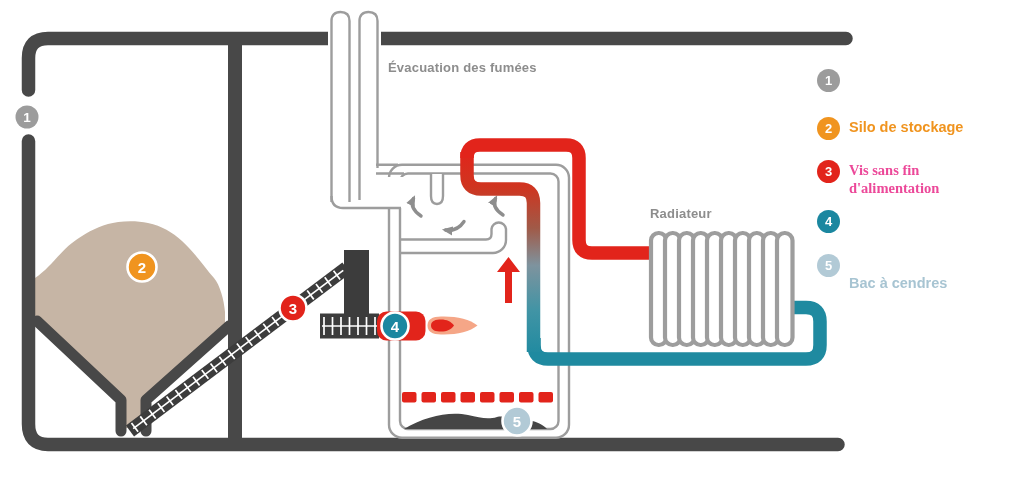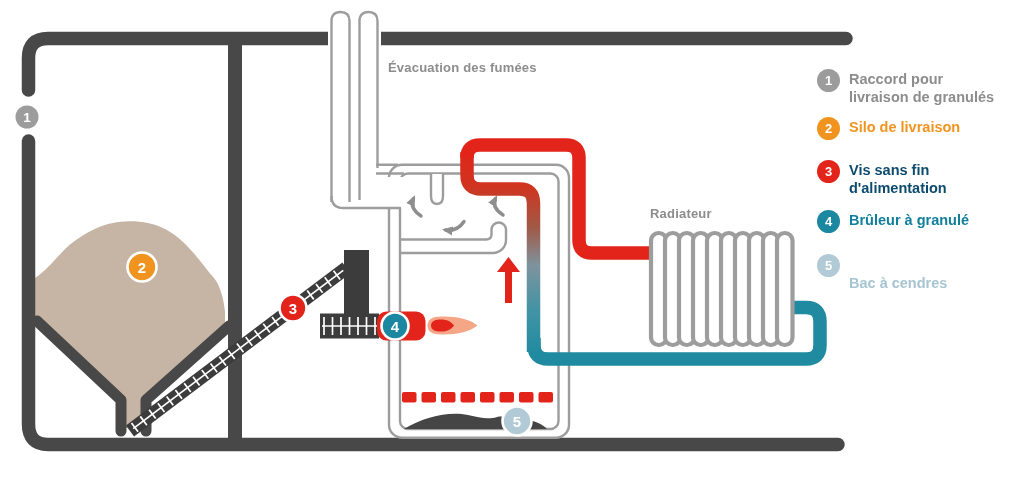--- a/index.html
+++ b/index.html
@@ -142,43 +142,36 @@
     </g>
   </g>
 </svg>
 
 <div class="dlabel" style="left:388px;top:60px;">Évacuation des fumées</div>
 <div class="dlabel" style="left:650px;top:206px;width:143px;text-align:left;">Radiateur</div>
 
 <div>
   <div class="legend-row" style="top:69px;">
     <div class="legend-dot" style="background: rgb(156, 156, 156);">1</div>
-    <div class="legend-text" style="color: rgb(141, 141, 141);">
-      <div>Raccord pour</div>
-      <div>livraison de granulés</div>
-    </div>
   </div>
   <div class="legend-row" style="top:117px;">
     <div class="legend-dot" style="background: rgb(240, 148, 31);">2</div>
     <div class="legend-text" style="color: rgb(240, 148, 31);">
-      <div>Silo de livraison</div>
+      <div>Silo de stockage</div>
     </div>
   </div>
   <div class="legend-row" style="top:160px;">
     <div class="legend-dot" style="background: rgb(226, 36, 27);">3</div>
-    <div class="legend-text" style="color: #0c4a6e;">
+    <div class="legend-text" style="color: #ec4899; font-family: Liberation Serif, serif;">
       <div>Vis sans fin</div>
       <div>d'alimentation</div>
     </div>
   </div>
   <div class="legend-row" style="top:210px;">
     <div class="legend-dot" style="background: rgb(27, 135, 160);">4</div>
-    <div class="legend-text" style="color: rgb(15, 127, 155);">
-      <div>Brûleur à granulé</div>
-    </div>
   </div>
   <div class="legend-row" style="top:254px;">
     <div class="legend-dot" style="background: rgb(178, 202, 214);">5</div>
     <div class="legend-text" style="color: rgb(167, 196, 210); margin-top: 21px;">
       <div>Bac à cendres</div>
     </div>
   </div>
 </div>
 
 </div>

